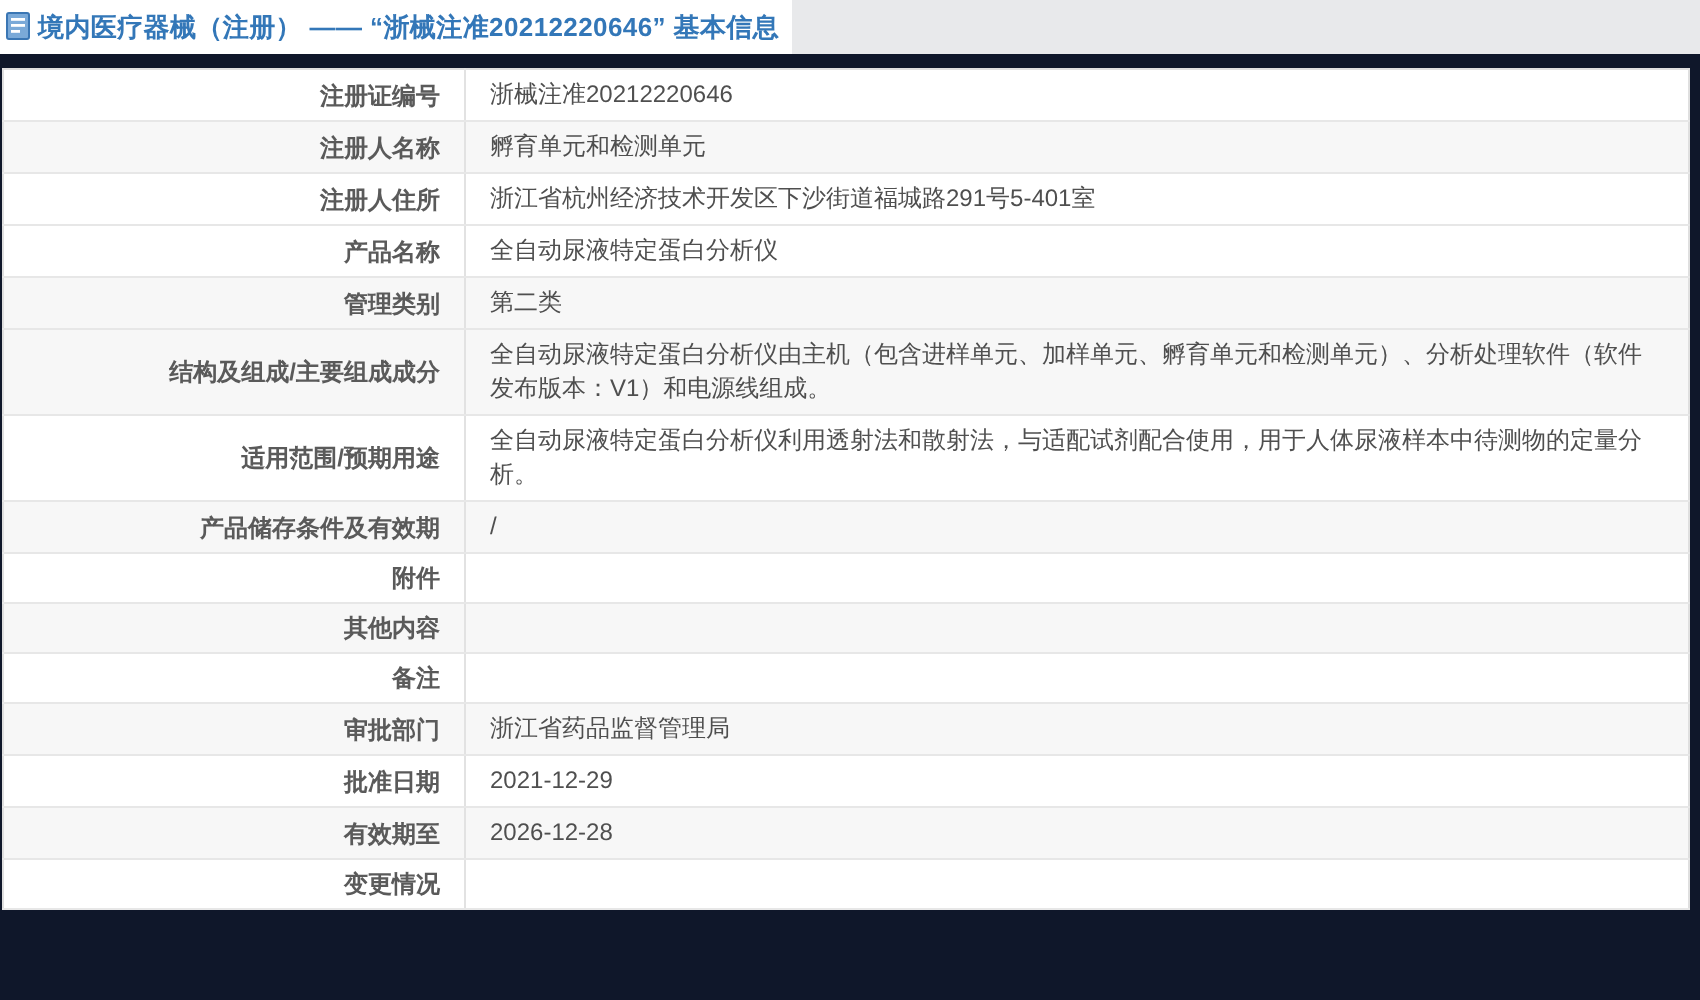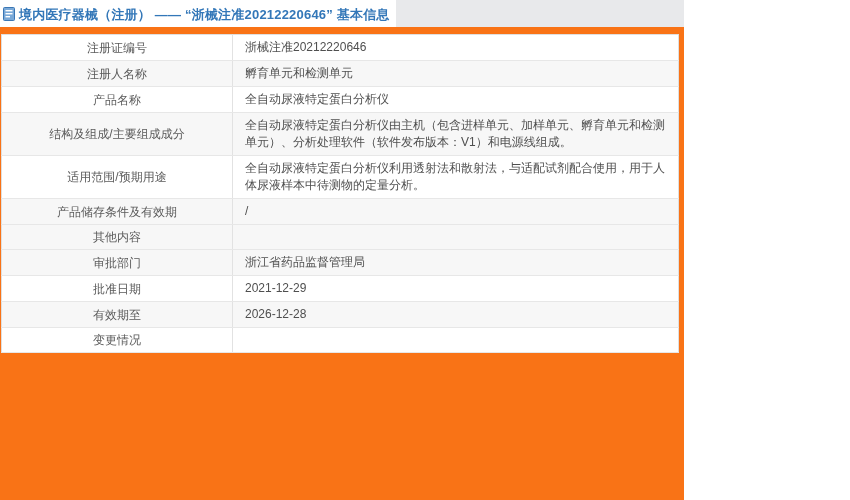--- a/index.html
+++ b/index.html
@@ -1,33 +1,33 @@
 <!DOCTYPE html>
 <html><head>
 <meta charset="utf-8">
 <style>
   * { box-sizing: border-box; }
   html,body { margin:0; padding:0; background:#ffffff;
     font-family:"Liberation Sans","DejaVu Sans",sans-serif; }
-  .page { width:684px; height:500px; overflow:hidden; background:#f97316; }
+  .page { width:850px; height:500px; overflow:hidden; background:#0f172a; }
 
   
   .topbar { height:27px; background:#e8e9eb; line-height:27px; white-space:nowrap; }
   .title-box { display:inline-block; height:27px; background:#ffffff; padding:0 6px 0 3px; }
   .doc-icon { display:inline-block; vertical-align:-2px; margin-right:3px; }
   .page-title { color:#3377b8; font-size:13px; font-weight:bold; letter-spacing:0.2px; }
 
   
   .tbl-wrap { padding:7px 5px 0 1px; }
   table.info { width:100%; border-collapse:collapse; table-layout:fixed;
     border:1px solid #dfdfdf; }
   tr.row-even { background:#ffffff; }
   tr.row-odd  { background:#f7f7f7; }
   th.label-cell { width:231px; border-right:1px solid #e2e2e2; border-bottom:1px solid #e7e7e7;
-    font-weight:normal; padding:4px 12px; color:#5a5a5a; font-size:12px;
+    font-weight:bold; text-align:right; padding:4px 12px; color:#5a5a5a; font-size:12px;
     line-height:16px; vertical-align:middle; white-space:nowrap;margin-top:28px; }
   td.value-cell { border-bottom:1px solid #e7e7e7; padding:4px 12px; color:#4f4f4f;
     font-size:12px; line-height:17px; vertical-align:middle; }
 </style>
 </head>
 <body>
 
 <div class="page">
 
   <div class="topbar">
@@ -57,24 +57,40 @@
           <tr class="row-odd">
     <th class="label-cell">
       <span class="lbl">注册人名称</span>
     </th>
     <td class="value-cell">
       <span class="val">孵育单元和检测单元</span>
     </td>
   </tr>
           <tr class="row-even">
     <th class="label-cell">
+      <span class="lbl">注册人住所</span>
+    </th>
+    <td class="value-cell">
+      <span class="val">浙江省杭州经济技术开发区下沙街道福城路291号5-401室</span>
+    </td>
+  </tr>
+          <tr class="row-even">
+    <th class="label-cell">
       <span class="lbl">产品名称</span>
     </th>
     <td class="value-cell">
       <span class="val">全自动尿液特定蛋白分析仪</span>
+    </td>
+  </tr>
+          <tr class="row-odd">
+    <th class="label-cell">
+      <span class="lbl">管理类别</span>
+    </th>
+    <td class="value-cell">
+      <span class="val">第二类</span>
     </td>
   </tr>
           <tr class="row-odd">
     <th class="label-cell">
       <span class="lbl">结构及组成/主要组成成分</span>
     </th>
     <td class="value-cell">
       <span class="val">全自动尿液特定蛋白分析仪由主机（包含进样单元、加样单元、孵育单元和检测单元）、分析处理软件（软件发布版本：V1）和电源线组成。</span>
     </td>
   </tr>
@@ -87,23 +103,39 @@
     </td>
   </tr>
           <tr class="row-odd">
     <th class="label-cell">
       <span class="lbl">产品储存条件及有效期</span>
     </th>
     <td class="value-cell">
       <span class="val">/</span>
     </td>
   </tr>
+          <tr class="row-even">
+    <th class="label-cell">
+      <span class="lbl">附件</span>
+    </th>
+    <td class="value-cell">
+      <span class="val"></span>
+    </td>
+  </tr>
           <tr class="row-odd">
     <th class="label-cell">
       <span class="lbl">其他内容</span>
+    </th>
+    <td class="value-cell">
+      <span class="val"></span>
+    </td>
+  </tr>
+          <tr class="row-even">
+    <th class="label-cell">
+      <span class="lbl">备注</span>
     </th>
     <td class="value-cell">
       <span class="val"></span>
     </td>
   </tr>
           <tr class="row-odd">
     <th class="label-cell">
       <span class="lbl">审批部门</span>
     </th>
     <td class="value-cell">

